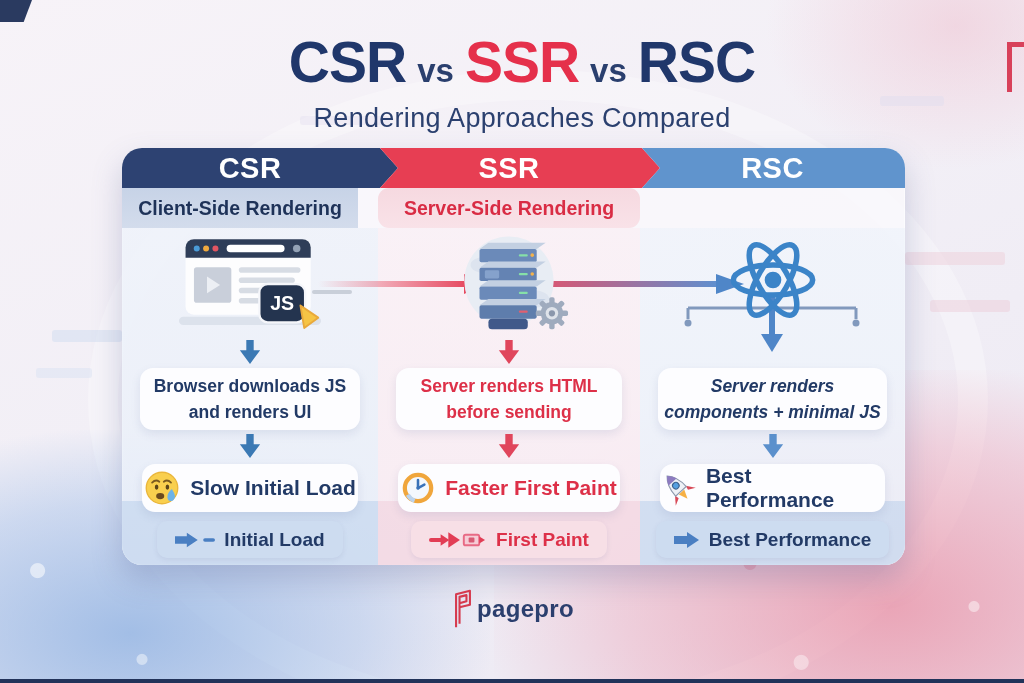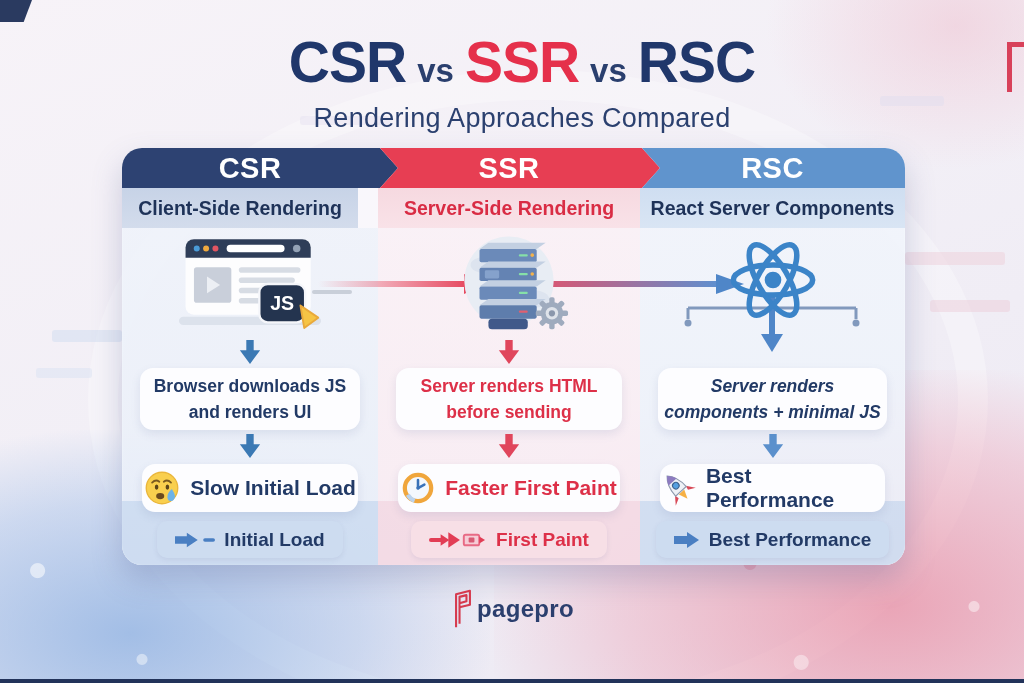--- a/index.html
+++ b/index.html
@@ -44,21 +44,21 @@
   .panel{position:absolute;left:122px;top:148px;width:783px;height:417px;border-radius:20px;
     background:rgba(250,249,253,0.80);overflow:hidden;
     box-shadow:0 14px 30px rgba(90,100,150,0.28), inset 0 0 0 1px rgba(255,255,255,0.55);}
   .bands{position:absolute;left:0;top:0;}
   .band-label{position:absolute;top:0;height:40px;display:flex;align-items:center;justify-content:center;
     color:#fff;font-size:29px;font-weight:800;letter-spacing:.5px;}
   .bl-csr{left:0;width:256px;} .bl-ssr{left:256px;width:262px;} .bl-rsc{left:518px;width:265px;}
   .subrow-cell{position:absolute;top:40px;height:40px;display:flex;align-items:center;justify-content:center;
     font-size:19.5px;font-weight:700;}
   .sc-csr{left:0;width:236px;background:linear-gradient(180deg,#c7d3e7,#d3dcec);color:#1e3258;}
-  .sc-ssr{left:256px;width:262px;background:linear-gradient(180deg,#f6d9e0,#f9e2e8);color:#d92c44;}
+  .sc-ssr{left:256px;width:262px;background:linear-gradient(180deg,#f6d9e0,#f9e2e8);color:#d92c44;border-radius:11px;}
   .sc-rsc{left:518px;width:265px;background:linear-gradient(180deg,#cfdef1,#d9e5f4);color:#1e3258;}
   
   .col{position:absolute;top:80px;bottom:0;}
   .col-csr{left:0;width:256px;background:linear-gradient(180deg,rgba(228,237,248,.45),rgba(222,232,246,.55));}
   .col-ssr{left:256px;width:262px;background:linear-gradient(180deg,rgba(250,235,241,.5),rgba(248,228,236,.6));}
   .col-rsc{left:518px;width:265px;background:linear-gradient(180deg,rgba(232,240,250,.45),rgba(226,236,248,.55));}
   .col-foot{position:absolute;left:0;right:0;bottom:0;height:64px;}
   .cf-blue{background:rgba(178,202,232,.45);} .cf-pink{background:rgba(238,198,212,.42);}
   .col-inner{position:relative;height:100%;display:flex;flex-direction:column;align-items:center;z-index:2;}
   .illus{height:106px;display:flex;align-items:flex-start;justify-content:center;padding-top:6px;}
@@ -118,21 +118,20 @@
       <polygon points="0,0 258,0 276,20 258,40 0,40" fill="#2d4272"></polygon>
       <polygon points="258,0 520,0 538,20 520,40 258,40 276,20" fill="#e73e53"></polygon>
       <polygon points="520,0 783,0 783,40 520,40 538,20" fill="#6094cd"></polygon>
     </svg>
     <div class="band-label bl-csr">CSR</div>
     <div class="band-label bl-ssr">SSR</div>
     <div class="band-label bl-rsc">RSC</div>
 
     <div class="subrow-cell sc-csr">Client-Side Rendering</div>
     <div class="subrow-cell sc-ssr">Server-Side Rendering</div>
-    <div class="subrow-cell sc-rsc">React Server Components</div>
 
     <div class="stub"></div>
     <svg class="flow-a" width="168" height="20">
       <defs>
           <linearGradient id="gA" x1="0" y1="0" x2="1" y2="0">
         <stop offset="0" stop-color="#e6485f" stop-opacity="0"></stop>
             <stop offset="1" stop-color="#e6485f"></stop>
       </linearGradient>
         </defs>
       <rect x="0" y="7" width="150" height="6" rx="3" fill="url(#gA)"></rect>

